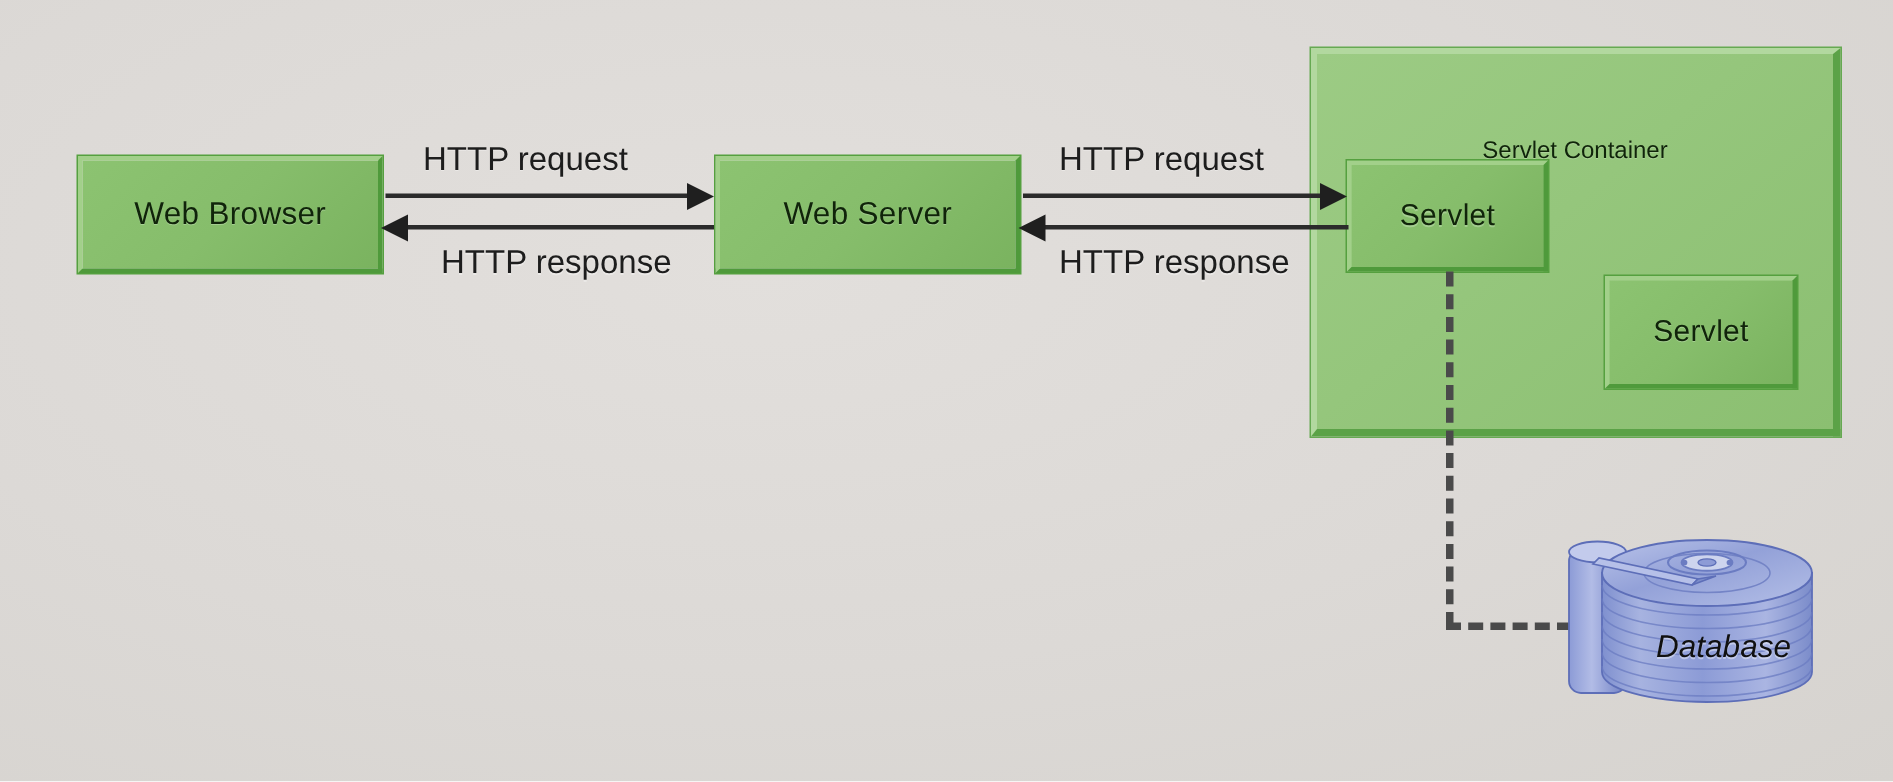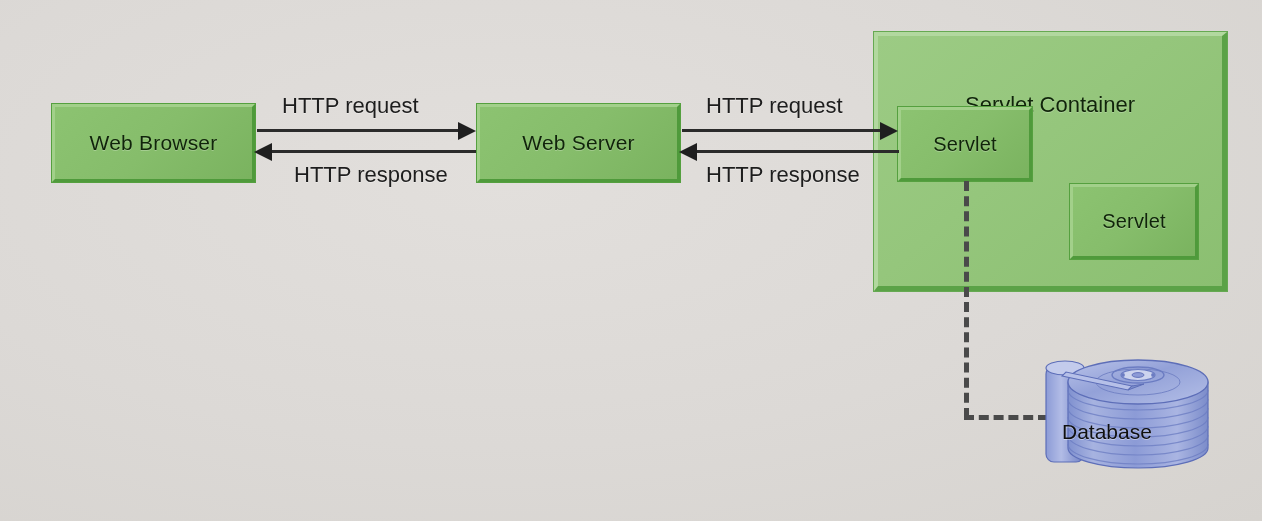--- a/index.html
+++ b/index.html
@@ -50,21 +50,21 @@
     border-right: 5px solid #5ba247;
     border-bottom: 5px solid #5ba247;
     outline: 1px solid #66a952;
   }
   #servlet-container-title {
     position: absolute;
     top: 56px;
     left: 0;
     width: 100%;
     text-align: center;
-    font-size: 22px;
+    font-size: 16px;
     color: #10240a;
     text-shadow: 0 1px 0 rgba(255,255,255,.22);
   }
 
   
   #web-browser-box { left: 52px;  top: 104px; width: 203px; height: 78px; }
   #web-server-box  { left: 477px; top: 104px; width: 203px; height: 78px; }
   #servlet-box-1   { left: 898px; top: 107px; width: 134px; height: 74px; font-size: 20px; }
   #servlet-box-2   { left: 1070px; top: 184px; width: 128px; height: 75px; font-size: 20px; }
 
@@ -110,25 +110,27 @@
     top: 344px;
     width: 196px;
     height: 146px;
   }
   #db-svg { display: block; }
   #db-label {
     position: absolute;
     left: 0;
     top: 76px;
     width: 196px;
+    text-align: center;
     font-size: 21px;
     color: #101010;
     padding-left: 22px;
     box-sizing: border-box;
     text-shadow: 0 1px 0 rgba(255,255,255,.4);
+    font-style: italic;
   }
 </style>
 </head>
 <body>
 
 <div id="canvas">
 
   <div id="servlet-container">
     <div id="servlet-container-title">Servlet Container</div>
   </div>

